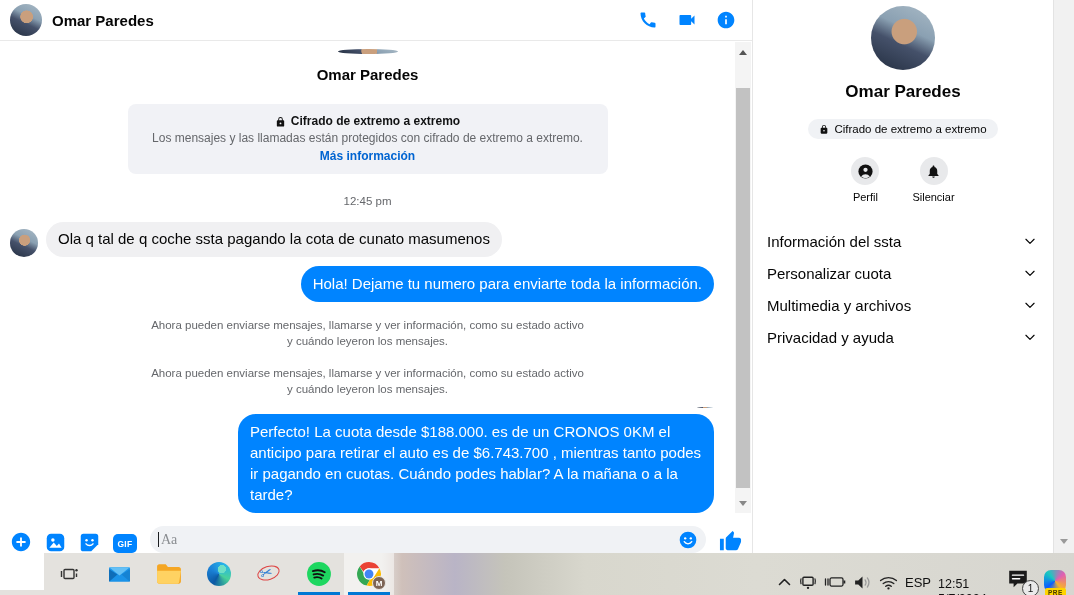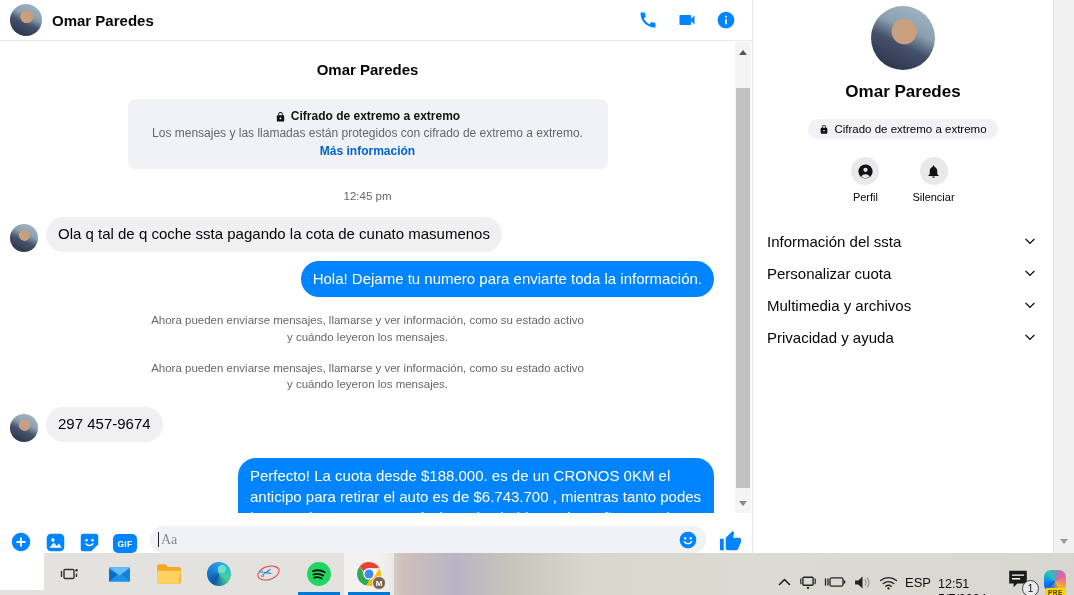--- a/index.html
+++ b/index.html
@@ -175,24 +175,20 @@
       <div class="bubble-in">Ola q tal de q coche ssta pagando la cota de cunato masumenos</div>
     </div>
 
     <div class="row-out">
       <div class="bubble-out">Hola! Dejame tu numero  para enviarte toda la información.</div>
     </div>
 
     <div class="sys-note">Ahora pueden enviarse mensajes, llamarse y ver información, como su estado activo y cuándo leyeron los mensajes.</div>
     <div class="sys-note">Ahora pueden enviarse mensajes, llamarse y ver información, como su estado activo y cuándo leyeron los mensajes.</div>
 
-    <div class="row-in">
-      <div class="avatar av28"></div>
-      <div class="bubble-in">297 457-9674</div>
-    </div>
 
     <div class="avatar av16 seen"></div>
 
     <div class="row-out" style="margin-top:6px">
       <div class="bubble-out">Perfecto! La cuota desde $188.000. es de un CRONOS 0KM el anticipo para retirar el auto es de $6.743.700 , mientras tanto podes ir pagando en cuotas. Cuándo podes hablar? A la mañana o a la tarde?</div>
     </div>
 
   </div>
 
   <div class="scrollbar chat-scroll">

